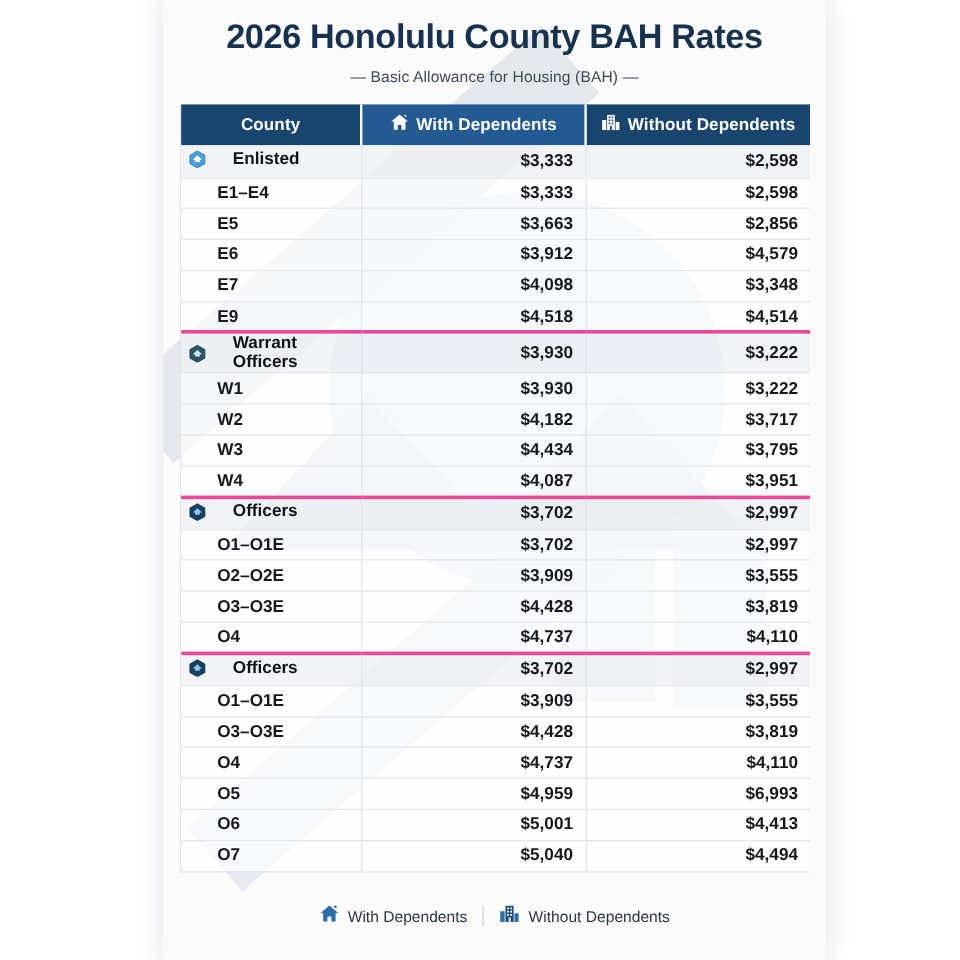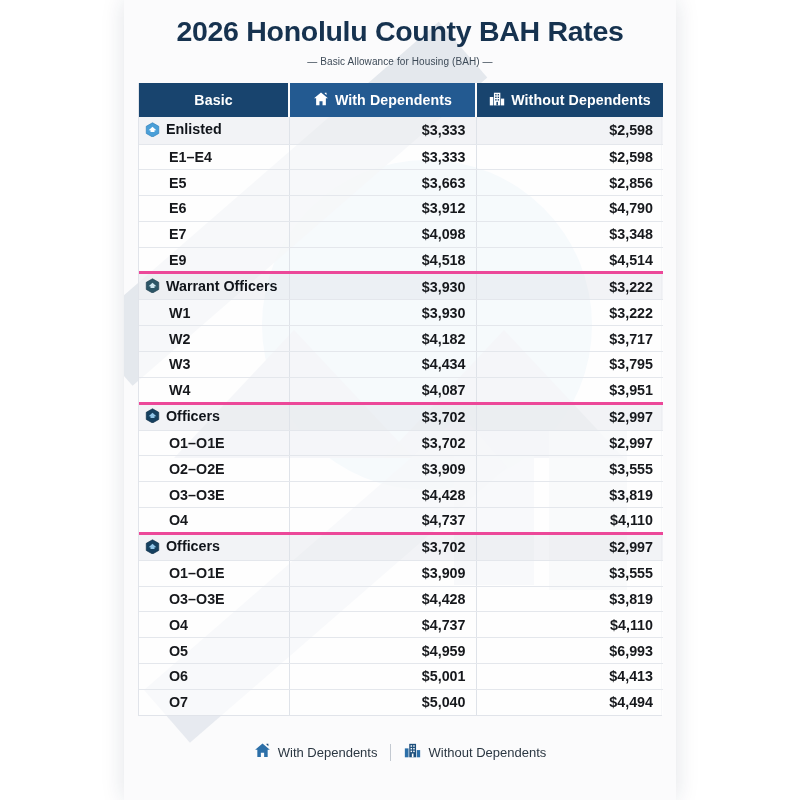--- a/index.html
+++ b/index.html
@@ -12,21 +12,21 @@
 
   body {
     font-family: "Liberation Sans", sans-serif;
     background: #ffffff;
     position: relative;
   }
 
   
   #card {
     position: absolute;
-    left: 124px;
+    left: 136px;
     top: 0px;
     width: 552px;
     height: 800px;
     background: #fbfbfc;
     box-shadow: 0 0 22px rgba(20,40,70,0.13);
     overflow: hidden;
   }
 
   
   #watermark {
@@ -103,21 +103,21 @@
   }
   #page-title {
     font-size: 28.5px;
     font-weight: bold;
     color: #16324f;
     letter-spacing: -0.3px;
     line-height: 38px;
   }
   #page-subtitle {
     margin-top: 6px;
-    font-size: 10px;
+    font-size: 13px;
     color: #3d4a57;
     letter-spacing: 0.1px;
   }
 
   
   #table-wrap {
     position: relative;
     z-index: 2;
     margin: 16px auto 0 auto;
     width: 524px;
@@ -177,21 +177,21 @@
     height: 27px;
   }
   tr.section-row td.c-grade {
     padding-left: 6px;
     font-weight: bold;
     color: #10141a;
   }
   .sec-label {
     display: inline-flex;
     align-items: center;
-    gap: 6px;
+    gap: 22px;
   }
 
   tbody tr:first-child td { border-top: none; }
   tbody tr:last-child td { border-bottom: none; }
 
   #table-wrap { border: 1px solid #e1e4ea; border-top: none; }
 
   
   .hexbadge { width: 15px; height: 15px; flex: 0 0 15px; display:block; }
 
@@ -237,21 +237,21 @@
     <div id="page-title">2026 Honolulu County BAH Rates</div>
     <div id="page-subtitle">— Basic Allowance for Housing (BAH) —</div>
   </div>
 
   <div id="table-wrap">
     <table>
       <thead>
         <tr>
           <th class="col-grade">
             <div class="th-inner">
-              <span>Basic</span>
+              <span>County</span>
             </div>
           </th>
           <th class="col-with">
             <div class="th-inner">
               <span>
                 <svg width="16" height="16" viewBox="0 0 24 24" aria-hidden="true">
                   <path d="M12 2.2 1.6 11h3.1v10.2h5.0v-6.0h4.6v6.0h5.0V11h3.1z" fill="#ffffff"></path>
                   <path d="M17.6 2.6h2.7v3.4l-2.7-2.3z" fill="#ffffff"></path>
                 </svg>
               </span>
@@ -299,21 +299,21 @@
             <td class="c-val">$2,598</td>
           </tr>
           <tr>
             <td class="c-grade">E5</td>
             <td class="c-val">$3,663</td>
             <td class="c-val">$2,856</td>
           </tr>
           <tr>
             <td class="c-grade">E6</td>
             <td class="c-val">$3,912</td>
-            <td class="c-val">$4,790</td>
+            <td class="c-val">$4,579</td>
           </tr>
           <tr>
             <td class="c-grade">E7</td>
             <td class="c-val">$4,098</td>
             <td class="c-val">$3,348</td>
           </tr>
           <tr>
             <td class="c-grade">E9</td>
             <td class="c-val">$4,518</td>
             <td class="c-val">$4,514</td>

